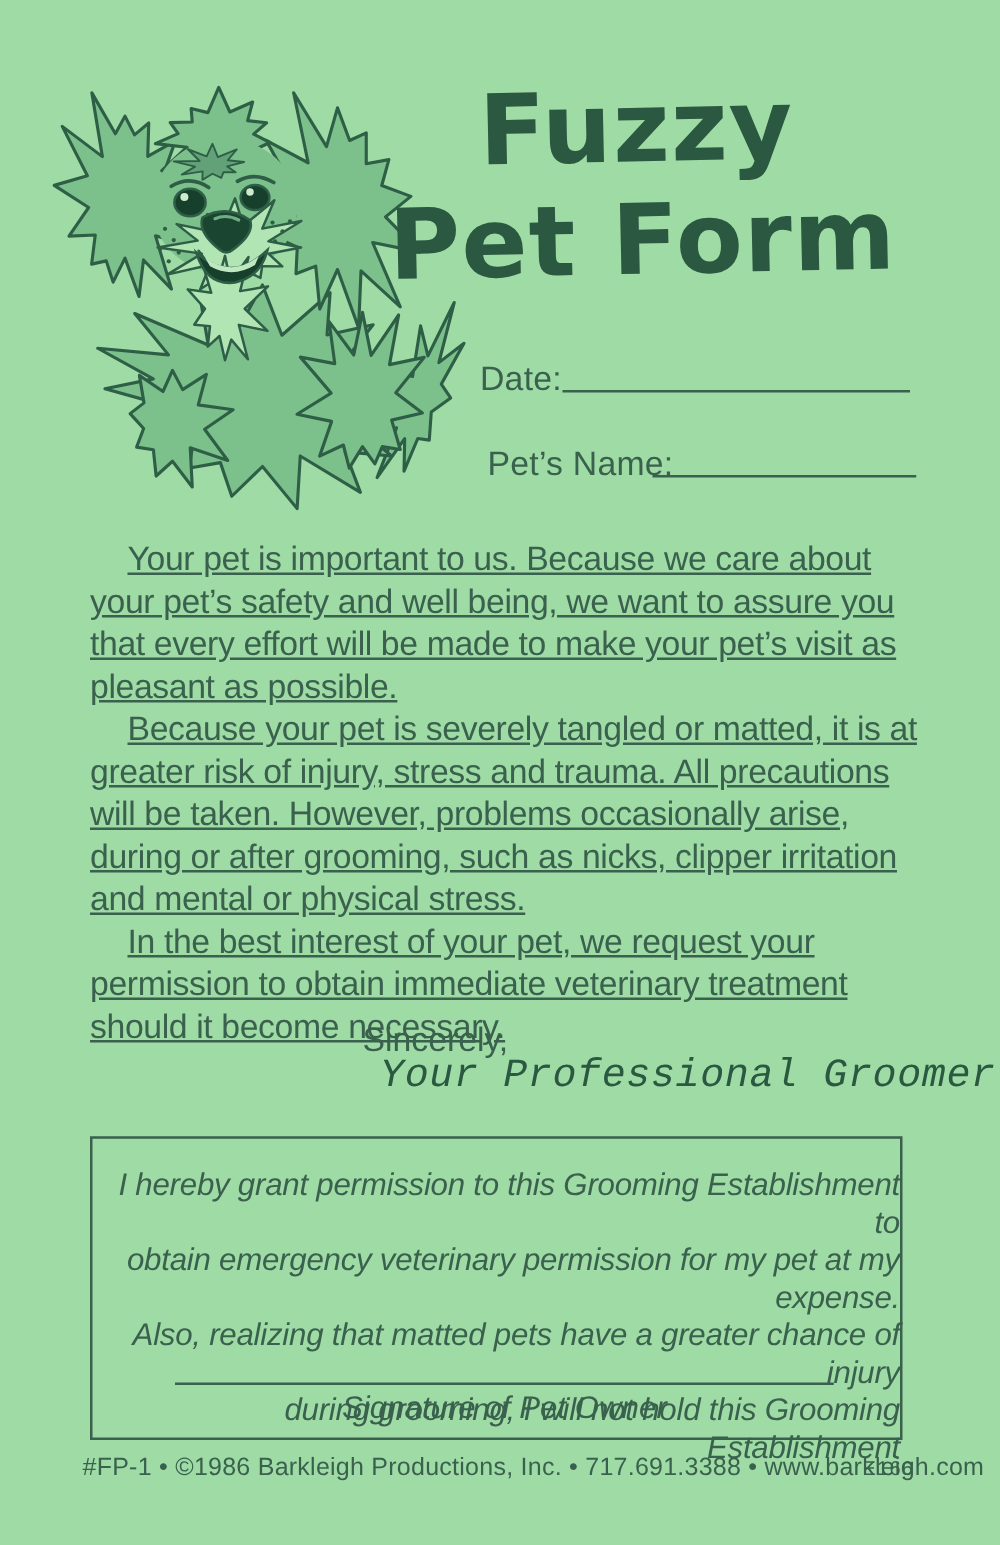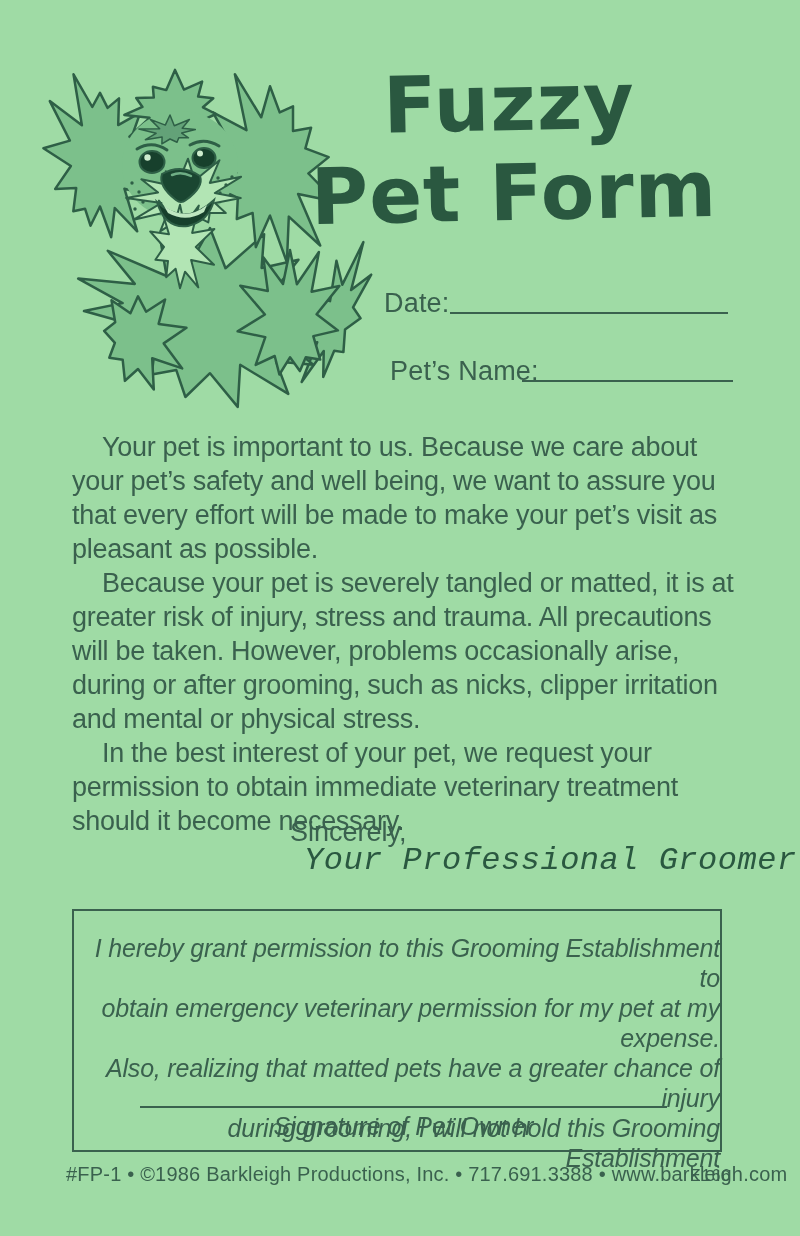--- a/index.html
+++ b/index.html
@@ -11,21 +11,21 @@
          font-family:"DejaVu Sans",sans-serif;font-weight:700;
          font-size:78px;line-height:90px;color:var(--title,#2a5840);
          transform:rotate(-1.2deg);letter-spacing:1px;white-space:nowrap;}
   .field-label{position:absolute;font-size:27px;letter-spacing:.2px;}
   .date-label{left:384px;top:288px;}
   .petname-label{left:390px;top:356px;}
   .blank-line{position:absolute;height:26px;border-bottom:2px solid var(--line,#3a614e);}
   .date-line{left:450px;top:286px;width:278px;}
   .petname-line{left:522px;top:354px;width:211px;}
   .body-copy{position:absolute;left:72px;top:430px;width:668px;
-             font-size:27px;line-height:34px;letter-spacing:-0.3px;}
+             font-size:27px;line-height:34px;letter-spacing:-0.3px;text-decoration:underline;}
   .body-copy p{margin:0;text-indent:30px;}
   .sincerely{position:absolute;left:290px;top:817px;font-size:27px;}
   .script-sig{position:absolute;left:304px;top:842px;
               font-family:Liberation Mono, monospace;font-style:italic;font-size:32px;
               color:var(--title,#2a5840);letter-spacing:.5px;}
   .perm-box{position:absolute;left:72px;top:909px;width:650px;height:243px;
             border:2px solid var(--line,#3a614e);box-sizing:border-box;}
   .perm-text{position:absolute;left:0;top:22px;width:100%;text-align:right;
              font-style:italic;font-size:25px;line-height:30px;letter-spacing:-0.2px;}
   .sig-line{position:absolute;left:66px;top:195px;width:527px;

